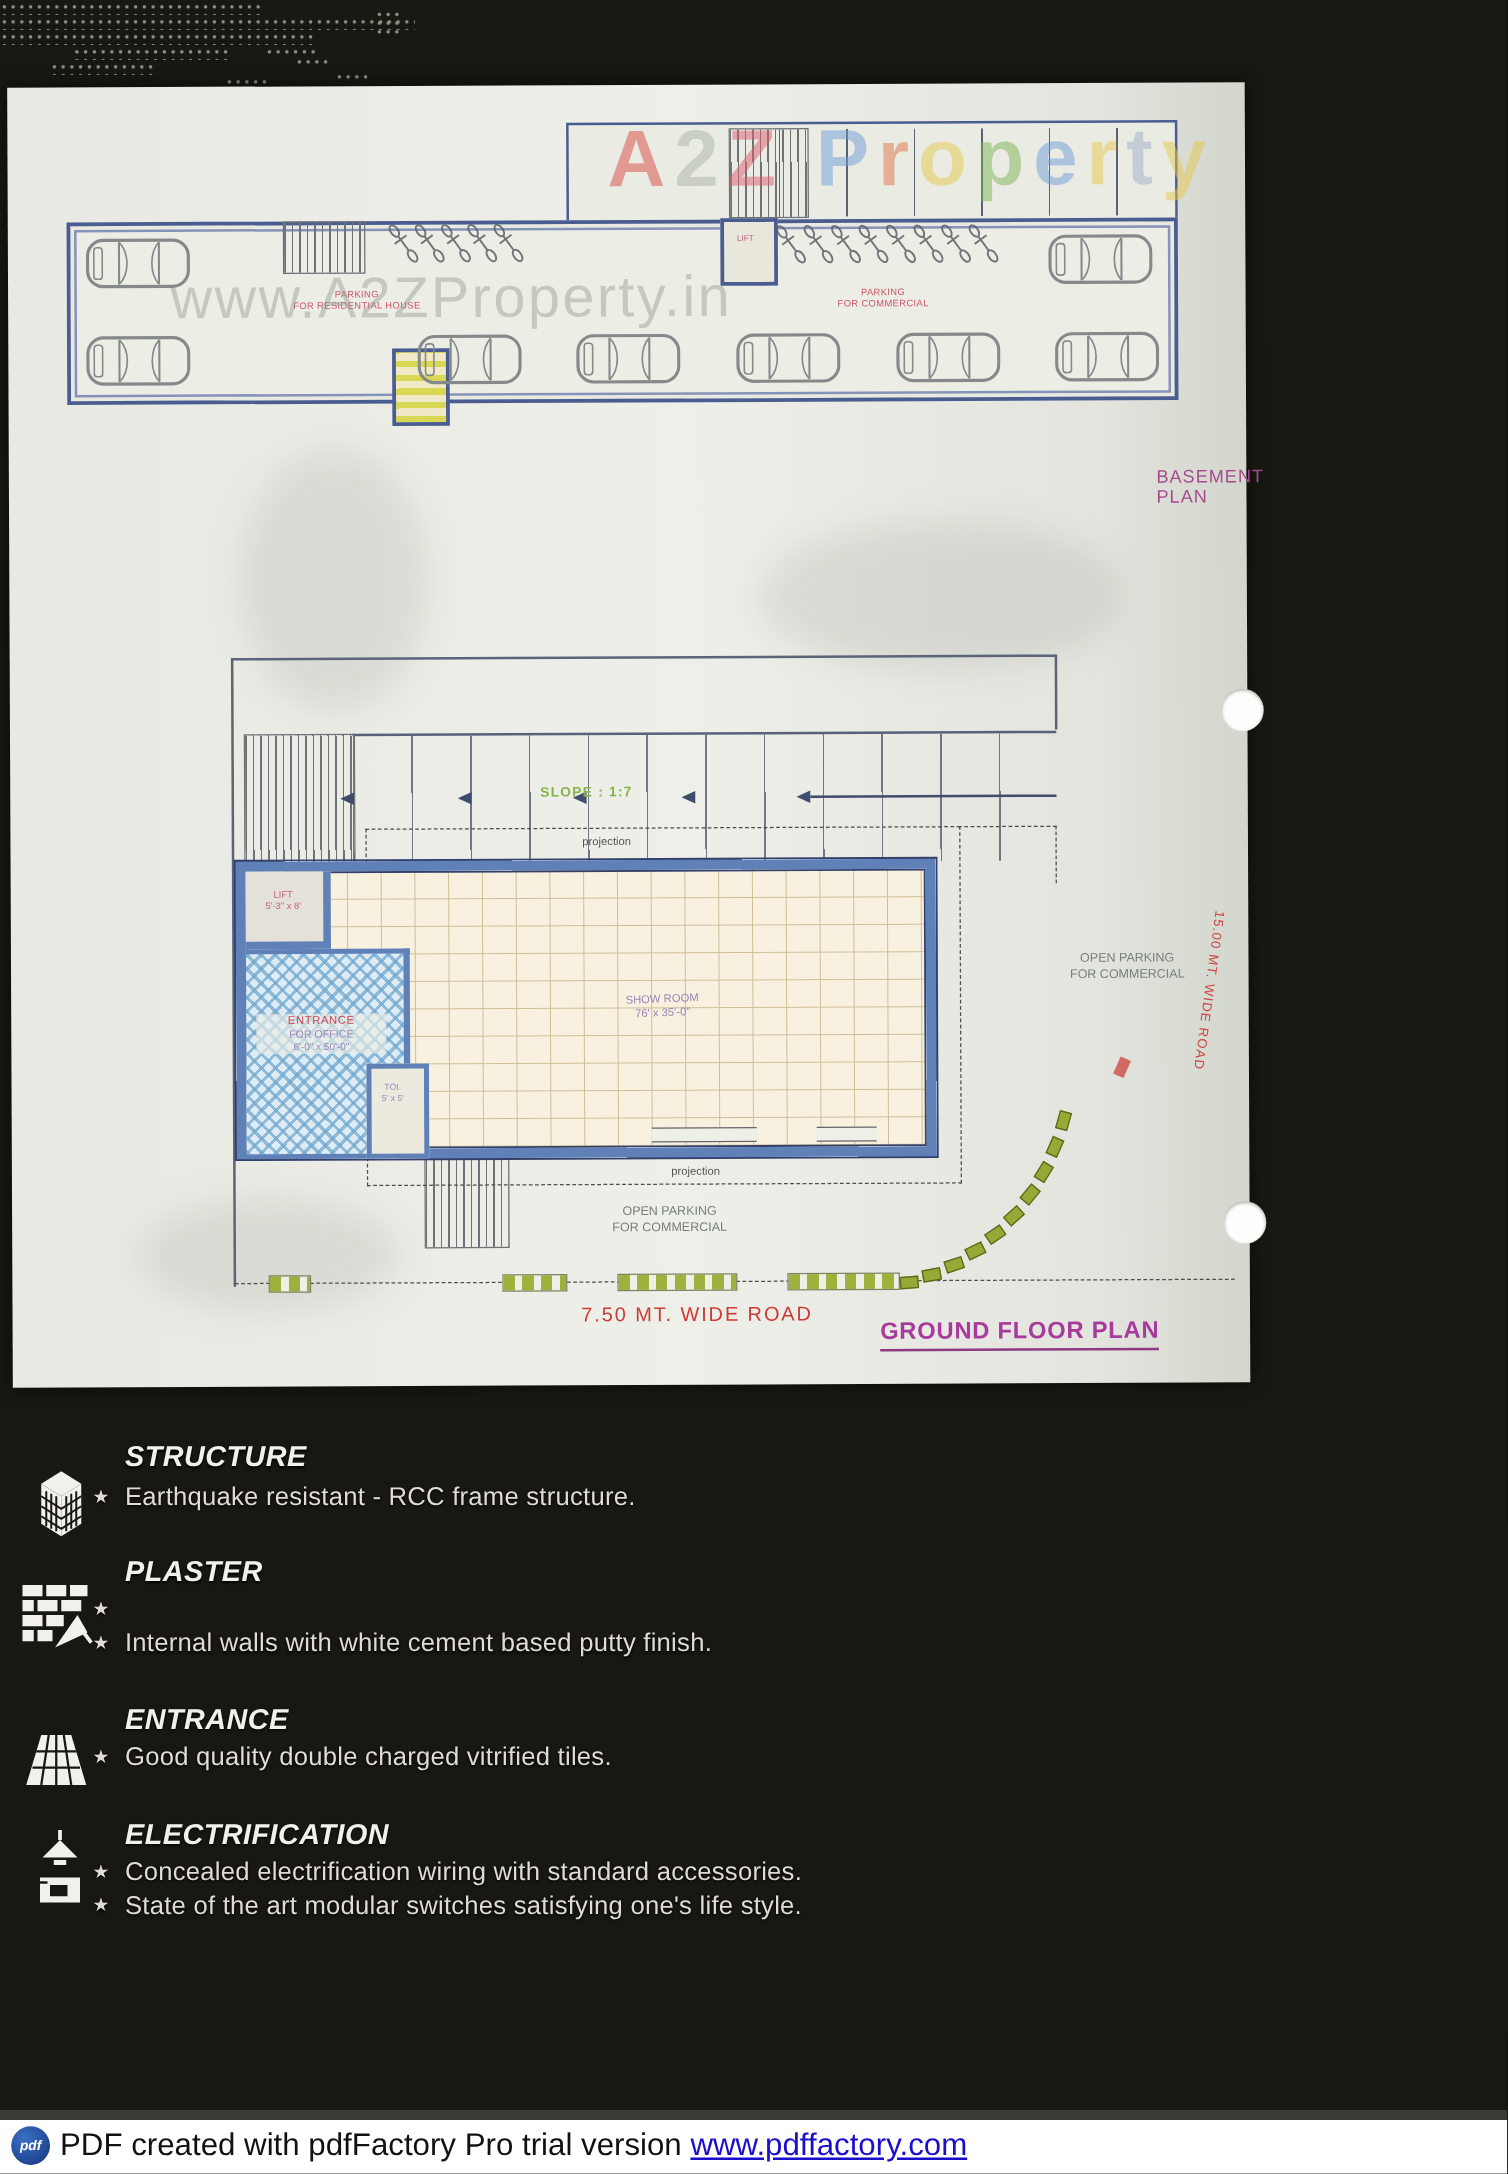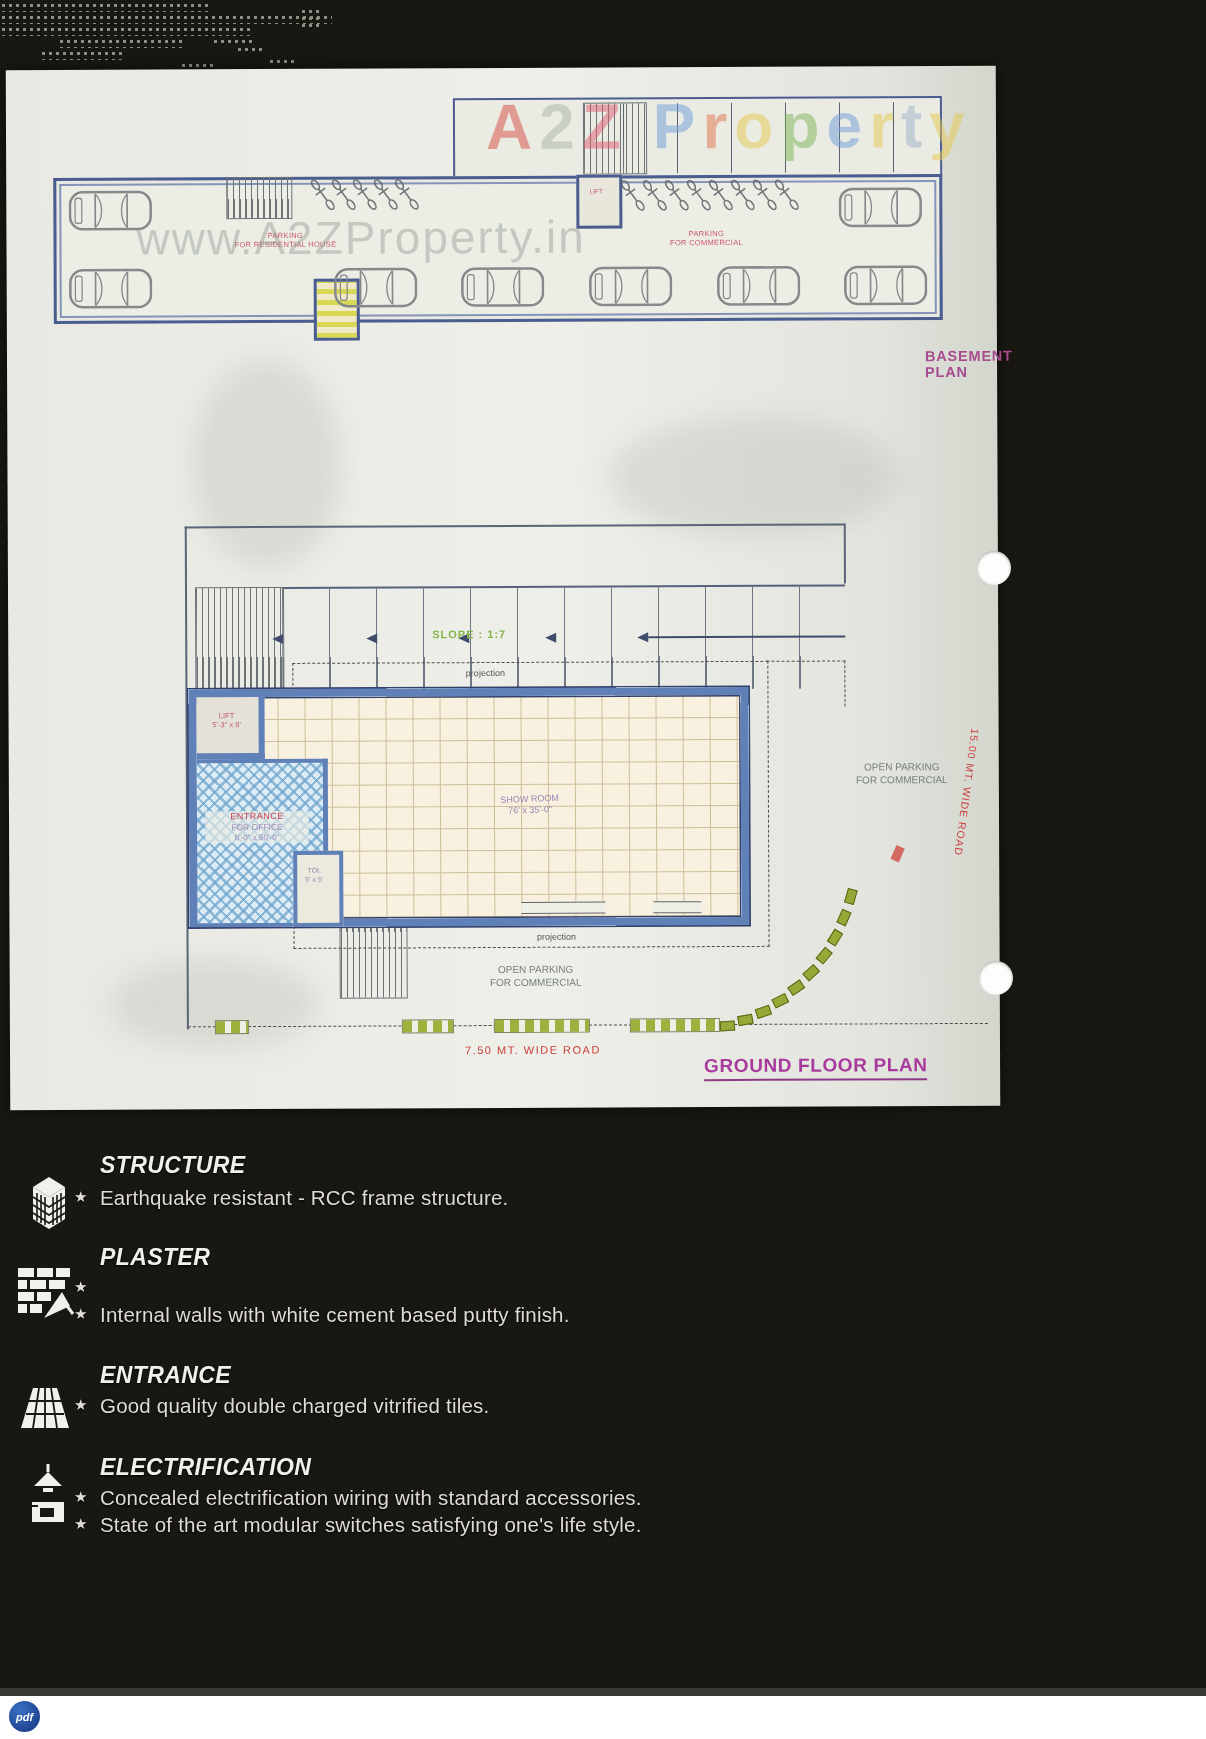--- a/index.html
+++ b/index.html
@@ -98,21 +98,21 @@
 
     <div class="tinytext red-label" style="left:224px;top:162px;width:110px;">
       <div>PARKING</div>
       <div>FOR RESIDENTIAL HOUSE</div>
     </div>
     <div class="tinytext red-label" style="left:652px;top:162px;width:96px;">
       <div>PARKING</div>
       <div>FOR COMMERCIAL</div>
     </div>
 
-    <div class="abs" style="left:918px;top:282px;font-size:14.5px;font-weight:bold;color:#a84a8f;letter-spacing:.8px;">BASEMENT PLAN</div>
+    <div class="abs" style="left:918px;top:308px;font-size:14.5px;font-weight:normal;color:#a84a8f;letter-spacing:.8px;">BASEMENT PLAN</div>
 
     <div class="thinline" style="left:177px;top:457px;width:660px;height:1.6px;"></div>
     <div class="thinline" style="left:177px;top:457px;width:1.6px;height:503px;"></div>
     <div class="thinline" style="left:836px;top:457px;width:1.6px;height:60px;"></div>
 
     <div class="abs" style="left:274px;top:518px;width:563px;height:102px;border-top:2px solid #59617a;background:repeating-linear-gradient(90deg,rgba(70,80,100,.75) 0 1.2px,transparent 1.2px 47px);"></div>
     <div class="stairs-v" style="left:187px;top:518px;width:87px;height:102px;"></div>
     <div class="arrow-left" style="left:264px;top:565px;"></div>
     <div class="arrow-left" style="left:358px;top:565px;"></div>
     <div class="arrow-left" style="left:450px;top:565px;"></div>
@@ -173,21 +173,21 @@
 
     <div class="tinytext" style="left:844px;top:695px;width:98px;font-size:10px;color:#77807c;">
       <div>OPEN PARKING</div>
       <div>FOR COMMERCIAL</div>
     </div>
     <div class="tinytext" style="left:470px;top:896px;width:112px;font-size:10px;color:#77807c;">
       <div>OPEN PARKING</div>
       <div>FOR COMMERCIAL</div>
     </div>
 
-    <div class="abs" style="left:455px;top:976px;font-size:11px;color:#cc3b35;letter-spacing:1.5px;">7.50 MT. WIDE ROAD</div>
+    <div class="abs" style="left:455px;top:976px;font-size:16px;color:#cc3b35;letter-spacing:1.5px;">7.50 MT. WIDE ROAD</div>
     <div class="abs" style="left:952px;top:662px;font-size:10.5px;color:#cc4444;letter-spacing:1px;writing-mode:vertical-rl;transform:rotate(8deg);">15.00 MT. WIDE ROAD</div>
 
     <div class="abs" style="left:694px;top:988px;font-size:19px;font-weight:bold;color:#a8399d;letter-spacing:.6px;border-bottom:2px solid #8c3a85;padding-bottom:2px;">GROUND FLOOR PLAN</div>
 
     <div class="wm-brand" style="left:480px;top:22px;"><span style="color: rgb(216, 75, 64);">A</span><span style="color: rgb(169, 179, 164);">2</span><span style="color: rgb(223, 93, 112);">Z</span><span style="color: transparent;"> </span><span style="color: rgb(111, 155, 216);">P</span><span style="color: rgb(226, 116, 74);">r</span><span style="color: rgb(229, 200, 78);">o</span><span style="color: rgb(125, 179, 86);">p</span><span style="color: rgb(111, 155, 216);">e</span><span style="color: rgb(229, 200, 78);">r</span><span style="color: rgb(159, 176, 201);">t</span><span style="color: rgb(229, 200, 78);">y</span></div>
     <div class="wm-url" style="left:130px;top:142px;">www.A2ZProperty.in</div>
   <svg class="car" style="left: 62px; top: 118px; width: 84px; height: 46px;">
         <use href="#car" width="84" height="46"></use>
       </svg>
       <svg class="car" style="left: 832px; top: 118px; width: 84px; height: 46px;">
@@ -322,20 +322,21 @@
   <div class="spec-title" style="top:1454px;">ELECTRIFICATION</div>
   <div class="spec-star" style="top:1488px;">★</div>
   <div class="spec-item" style="top:1486px;">Concealed electrification wiring with standard accessories.</div>
   <div class="spec-star" style="top:1515px;">★</div>
   <div class="spec-item" style="top:1513px;">State of the art modular switches satisfying one's life style.</div>
 
   <div class="abs" style="left:0;top:1688px;width:1206px;height:8px;background:#3a3a34;"></div>
 
   <div id="footer">
     <div id="pdf-badge">pdf</div>
+    <div id="footer-text"><span>PDF created with pdfFactory Pro trial version </span><a id="footer-link">www.pdffactory.com</a></div>
   </div>
 
   <svg width="0" height="0" style="position:absolute" aria-hidden="true">
     <defs>
       <symbol id="car" viewBox="0 0 100 52">
         <rect x="2" y="4" width="96" height="44" rx="15" fill="none" stroke="#85898a" stroke-width="3"></rect>
         <path d="M32 6 L32 46 M70 6 L70 46" stroke="#85898a" stroke-width="2" fill="none"></path>
         <path d="M32 6 C42 16 42 36 32 46 M70 6 C61 16 61 36 70 46" stroke="#85898a" stroke-width="1.6" fill="none"></path>
         <rect x="8" y="11" width="8" height="30" rx="3" fill="none" stroke="#85898a" stroke-width="1.5"></rect>
       </symbol>

